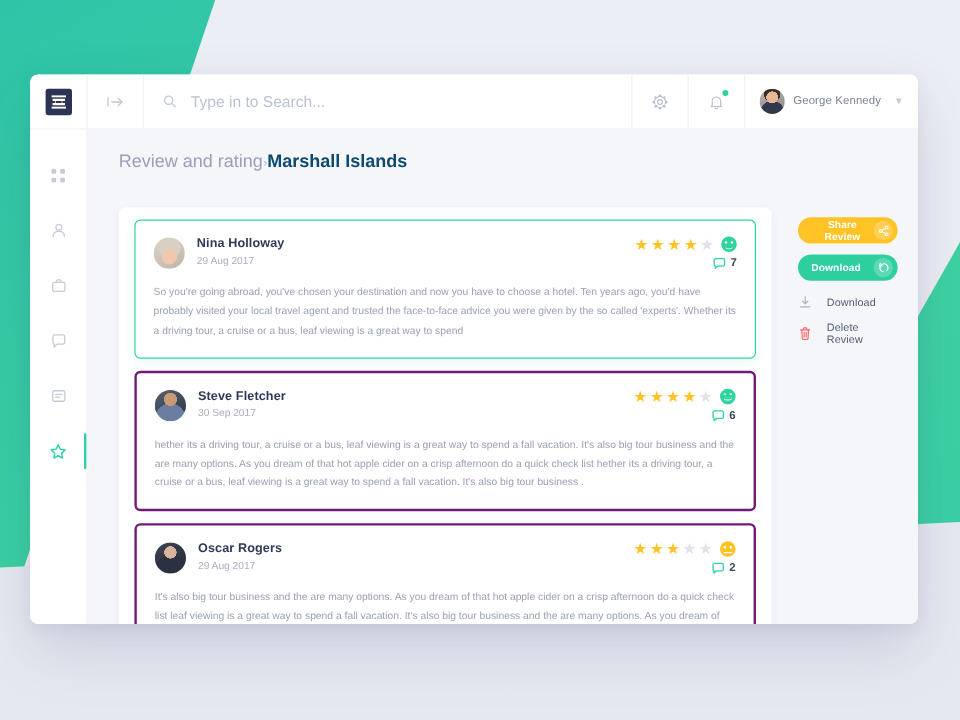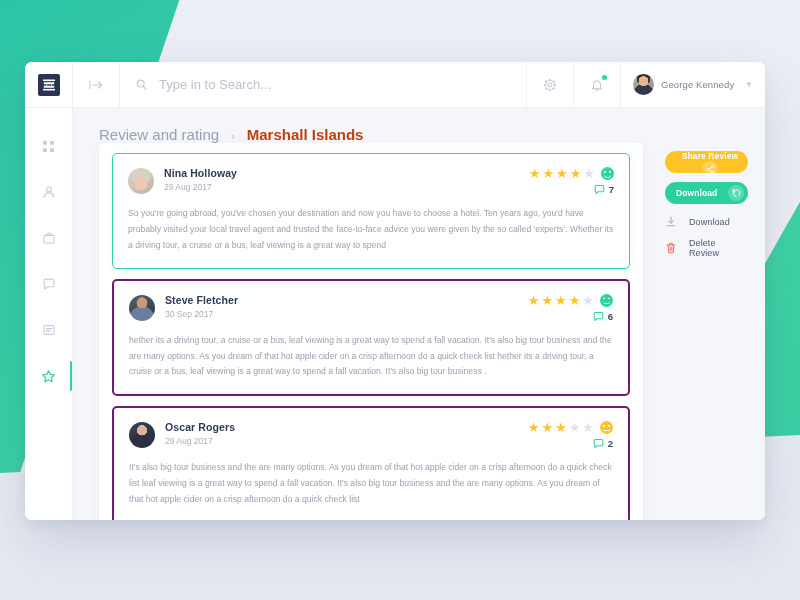--- a/index.html
+++ b/index.html
@@ -139,26 +139,26 @@
   }
 
   
   .content {
     flex:1 1 auto; min-width:0;
     background:#f5f6fa;
     padding:18px 20px 0 26px;
     overflow:hidden;
   }
   .breadcrumb {
-    display:flex; align-items:baseline; gap:12px;
-    margin-bottom:0;
+    display:flex; align-items:baseline; gap:0;
+    margin-bottom:30px;
   }
   .crumb-1 { font-size:15px; color:#9aa0b5; font-weight:400; }
   .crumb-sep { font-size:11px; color:#b6bbcb; }
-  .crumb-2 { font-size:15px; color:#c2410c; font-weight:700; }
+  .crumb-2 { font-size:15px; color:#0c4a6e; font-weight:700; }
 
   .main-row { display:flex; gap:0; align-items:flex-start; }
 
   .cards-panel {
     width:518px; flex:0 0 518px;
     background:#fff;
     border-radius:5px;
     box-shadow:0 2px 8px rgba(70,80,120,.055);
     padding:10px 13px 13px 13px;
   }
@@ -249,21 +249,21 @@
   .btn {
     display:flex; align-items:center; justify-content:space-between;
     width:83px; height:22px;
     border:none; border-radius:11px;
     padding:0 4px 0 11px;
     font-family:"Liberation Sans", sans-serif;
     font-size:8.5px; font-weight:700; color:#fff;
     margin-bottom:9px; cursor:pointer;
     letter-spacing:.1px;
   }
-  .btn-share { background:#ffc326;flex-direction:column; }
+  .btn-share { background:#ffc326; }
   .btn-respond { background:#2ecf9e; }
   .btn-ic {
     width:16px; height:16px; border-radius:50%;
     background:rgba(255,255,255,.22);
     display:flex; align-items:center; justify-content:center;
     flex:0 0 16px;
   }
   .link-row {
     display:flex; align-items:center; gap:12px;
     margin-top:12px; cursor:pointer;

